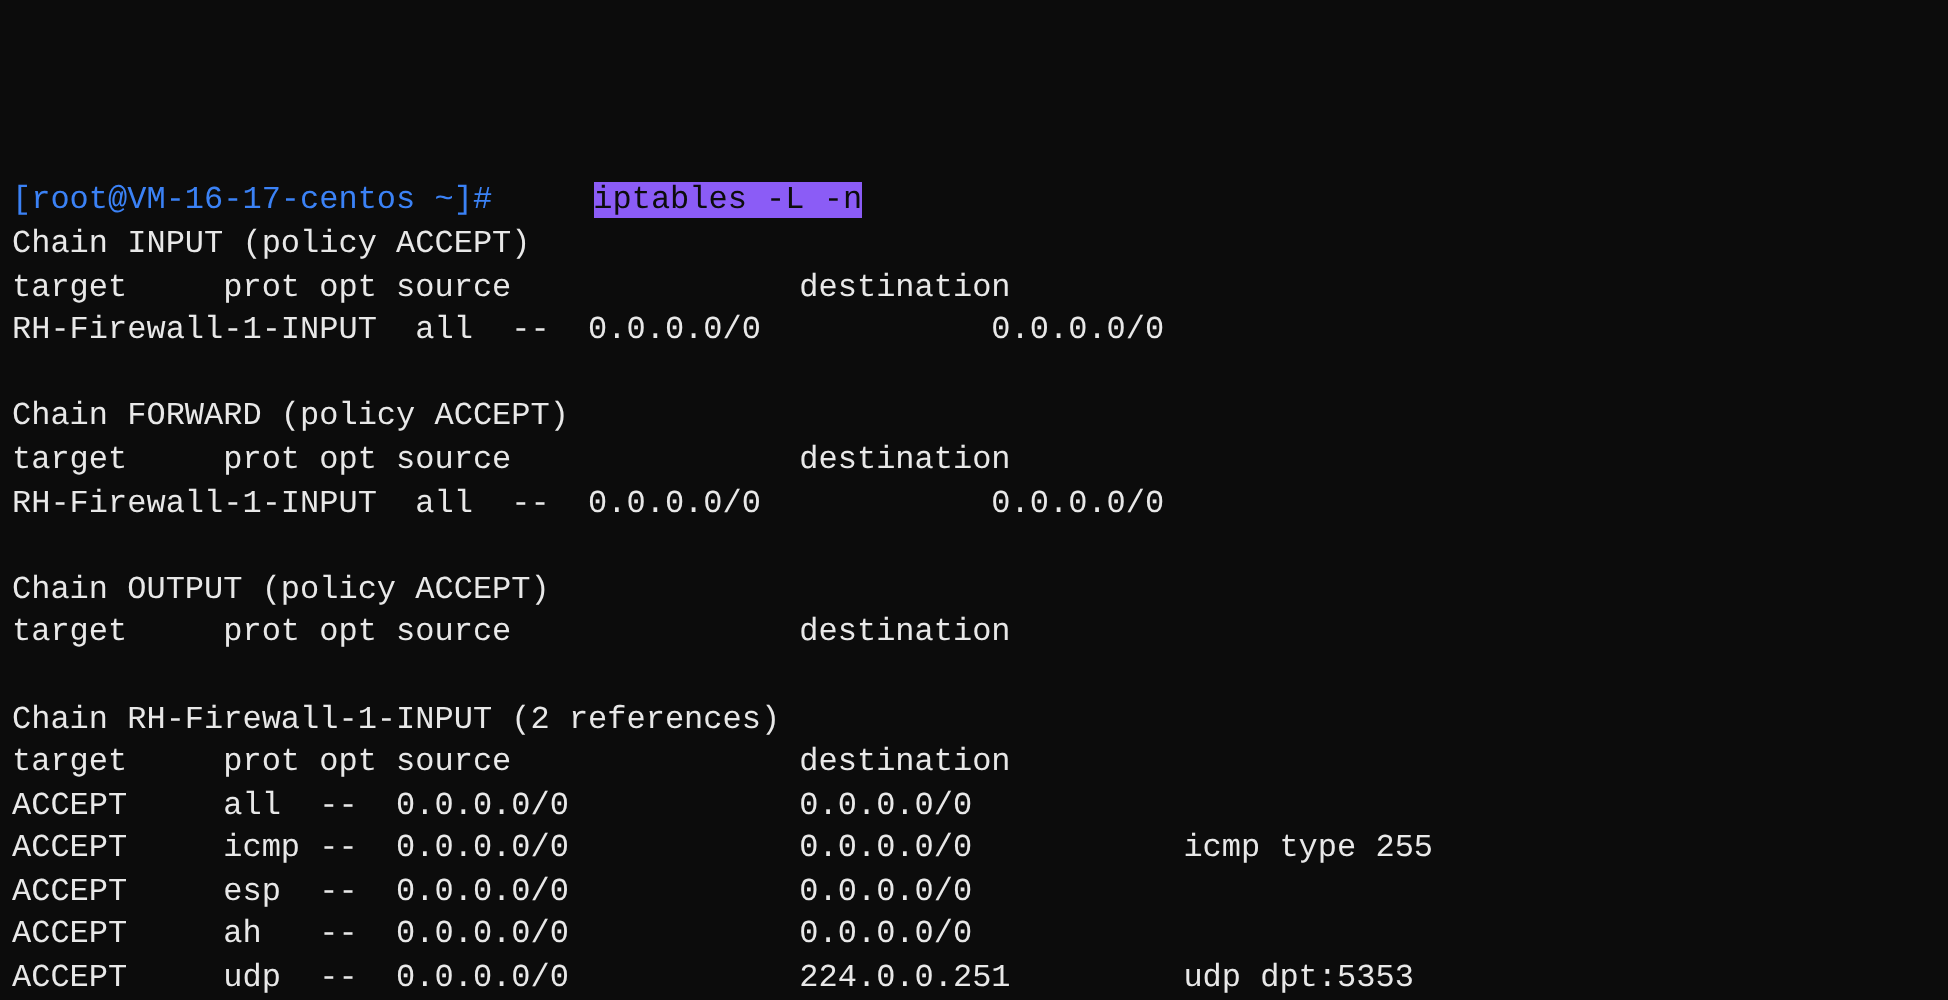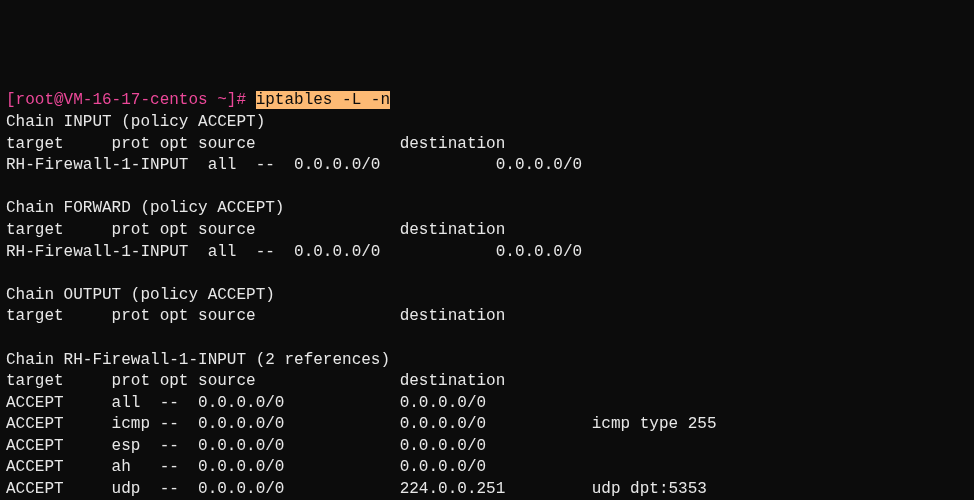--- a/index.html
+++ b/index.html
@@ -13,25 +13,26 @@
       font-family: 'Consolas', 'Monaco', 'Courier New', monospace;
       font-size: 16px;
       line-height: 1.35;
       padding: 4px 6px;
       width: 974px;
       height: 500px;
       overflow: hidden;
       white-space: pre;
     }
     .prompt-user {
-      color: #ec4899;
+      color: #3b82f6;
     }
     .highlighted-cmd {
-      background: #fdba74;
+      background: #8b5cf6;
       color: #0c0c0c;
+      margin-left: 41px;
     }
     .line {
       display: block;
     }
   </style>
 </head>
 <body>
 
 
 

